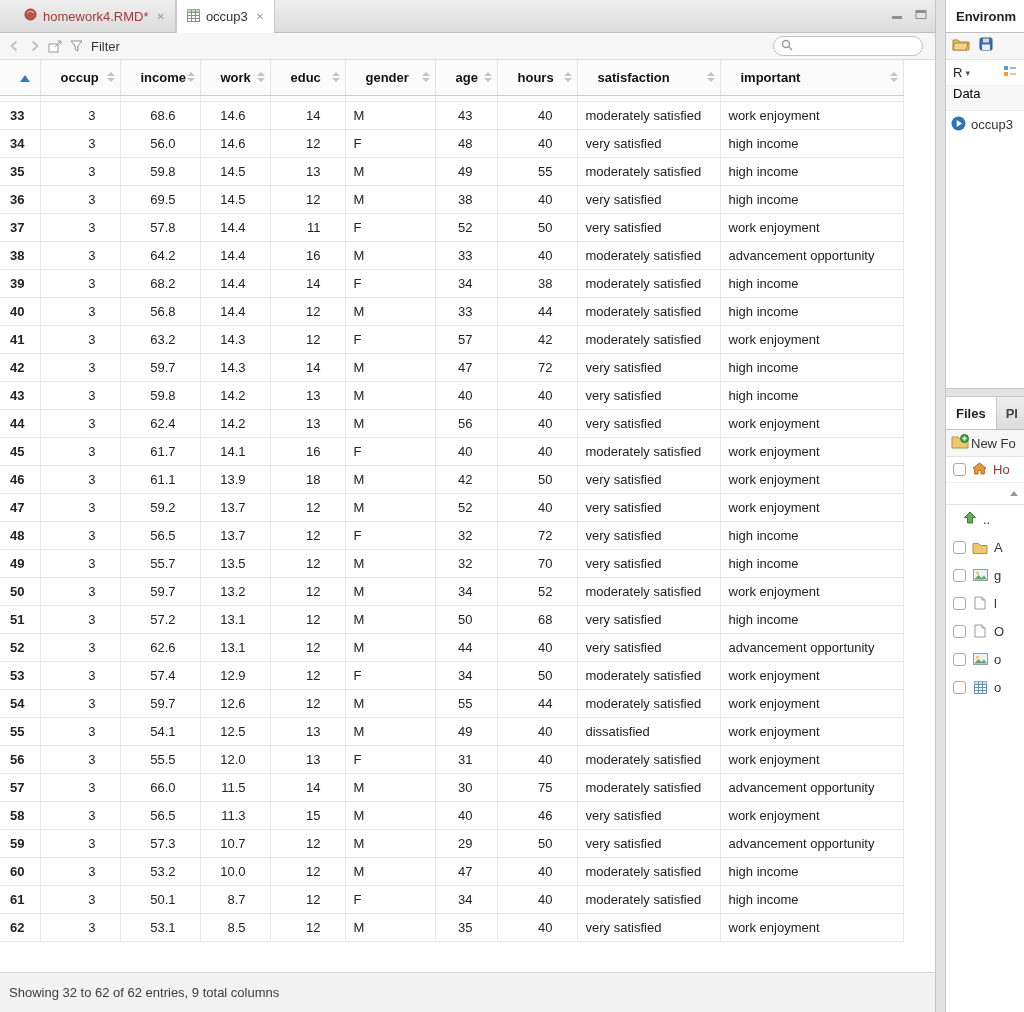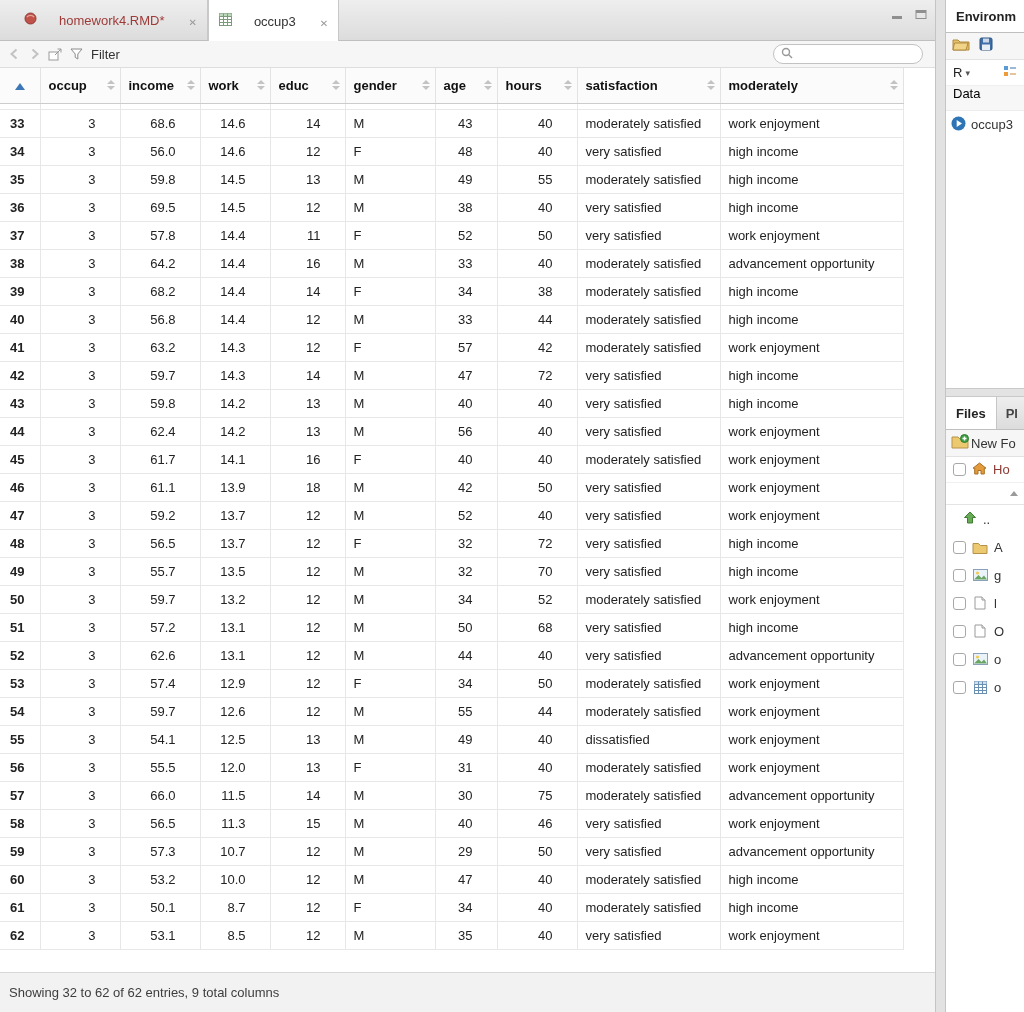--- a/index.html
+++ b/index.html
@@ -6,41 +6,41 @@
   html,body { width:1024px; height:1012px; overflow:hidden;
     font-family:"Liberation Sans",sans-serif; background:#e2e2e2; }
 
   
   .main-pane { position:absolute; left:0; top:0; width:936px; height:1012px;
     background:#fff; border-right:1px solid #c4c4c4; display:flex; flex-direction:column; }
 
   .tabbar { flex:0 0 33px; background:linear-gradient(#eeeeee,#dcdcdc);
     border-bottom:1px solid #bfbfbf; display:flex; align-items:stretch;
     padding-left:14px; position:relative; }
-  .tab { display:flex; align-items:flex-end; gap:22px; padding:12px 10px; font-size:13px;
+  .tab { display:flex; align-items:center; gap:6px; padding:4px 10px; font-size:13px;
     color:#333; border-right:1px solid #c8c8c8; cursor:pointer; white-space:nowrap; }
   .tab.active { background:#fff; border-left:1px solid #c8c8c8; margin-bottom:-1px; }
   .tab-label.modified { color:var(--modified-red,#9e3a38); }
   .tab-close { color:#999; font-size:10px; margin-left:2px; cursor:pointer; }
   .pane-controls { position:absolute; right:8px; top:9px; display:flex; gap:12px; }
   .pc-icon { cursor:pointer; display:inline-flex; }
 
   .vtoolbar { flex:0 0 27px; background:#f6f6f6; border-bottom:1px solid #dedede;
     display:flex; align-items:center; gap:7px; padding:0 8px; }
   .nav-arrow, .popout, .funnel { display:inline-flex; align-items:center; cursor:pointer; }
   .filter-label { font-size:13px; color:#333; margin-left:1px; cursor:pointer; }
   .search-box { margin-left:auto; margin-right:4px; width:150px; height:20px;
     border:1px solid #c2c2c2; border-radius:10px; background:#fff; display:flex;
     align-items:center; padding:0 7px; gap:5px; }
   .search-box input { border:none; outline:none; background:transparent; width:110px;
     font-size:12px; font-family:"Liberation Sans",sans-serif; }
 
   .grid-wrap { flex:1 1 auto; overflow:hidden; background:#fff; }
   table { border-collapse:collapse; table-layout:fixed; width:903px; font-size:13px; }
-  th { height:35px; font-weight:bold; text-align:left; padding:0 8px; background:#fbfbfb;
+  th { height:35px; font-weight:bold; text-align:left; padding:0 20px; background:#fbfbfb;
     border-bottom:1px solid #cccccc; border-right:1px solid #e3e3e3; position:relative;
     color:#111; cursor:pointer; white-space:nowrap; }
   th.rownum-th { text-align:center; }
   .sorter { position:absolute; right:5px; top:50%; transform:translateY(-50%);
     display:flex; flex-direction:column; gap:2px; }
   .sorter i { display:block; width:0; height:0;
     border-left:4px solid transparent; border-right:4px solid transparent; }
   .sorter .s-up { border-bottom:4px solid #c3c3c3; }
   .sorter .s-dn { border-top:4px solid #c3c3c3; }
   .sort-asc { display:inline-block; width:0; height:0; border-left:5px solid transparent;
@@ -223,21 +223,21 @@
                 <i class="s-dn"></i>
               </span></th>
             <th><span class="th-label">hours</span><span class="sorter">
                 <i class="s-up"></i>
                 <i class="s-dn"></i>
               </span></th>
             <th><span class="th-label">satisfaction</span><span class="sorter">
                 <i class="s-up"></i>
                 <i class="s-dn"></i>
               </span></th>
-            <th><span class="th-label">moderately</span><span class="sorter">
+            <th><span class="th-label">important</span><span class="sorter">
                 <i class="s-up"></i>
                 <i class="s-dn"></i>
               </span></th>
           </tr>
       </thead>
       <tbody id="grid-body">
           <tr class="partial-row">
             <td></td>
             <td></td>
             <td></td>

